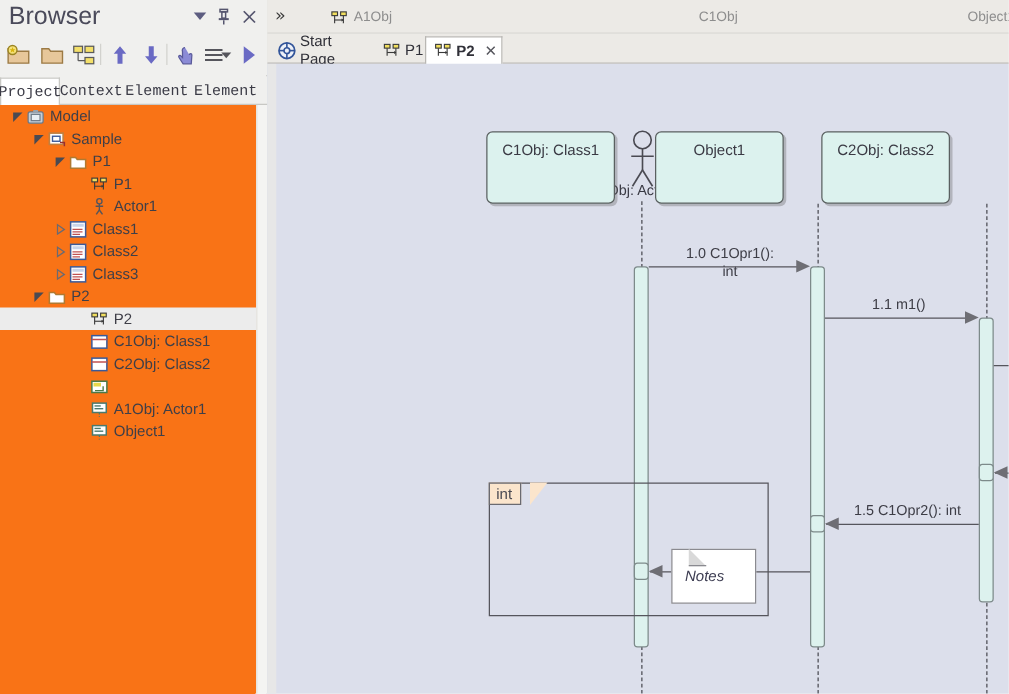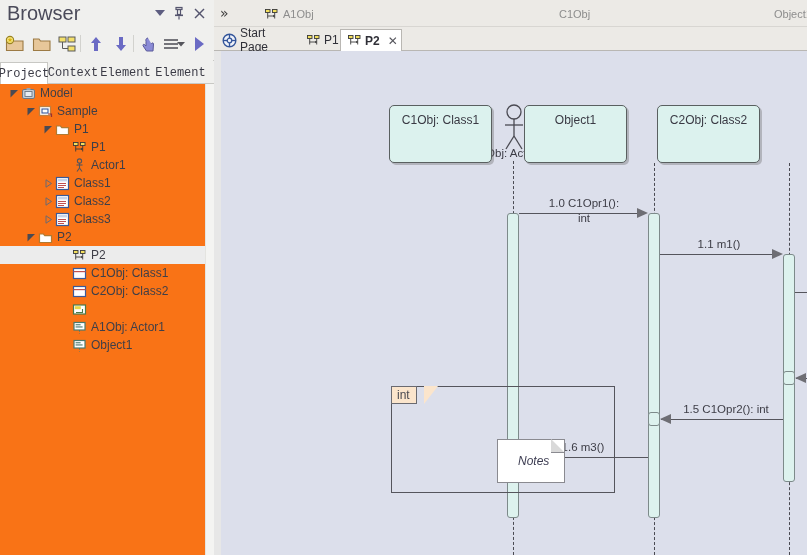--- a/index.html
+++ b/index.html
@@ -196,21 +196,21 @@
   }
   #fragment-tag-fold {
     position: absolute; width: 0; height: 0;
     border-left: 14px solid #fbe5cc;
     border-bottom: 18px solid transparent;
     border-top: 0px solid transparent;
   }
   #note-box {
     position: absolute; background: #ffffff; border: 1px solid #8a8a90;
     font-size: 12px; font-style: italic; color: #3d3d52;
-    display: flex; align-items: center; padding-left: 20px;
+    display: flex; align-items: center; padding-left: 10px; margin-left: 40px;
   }
   #note-fold {
     position: absolute; width: 0; height: 0;
     border-left: 14px solid #d9d9d9;
     border-top: 14px solid transparent;
   }
 
   svg { display: block; overflow: visible; }
 </style>
 </head>

